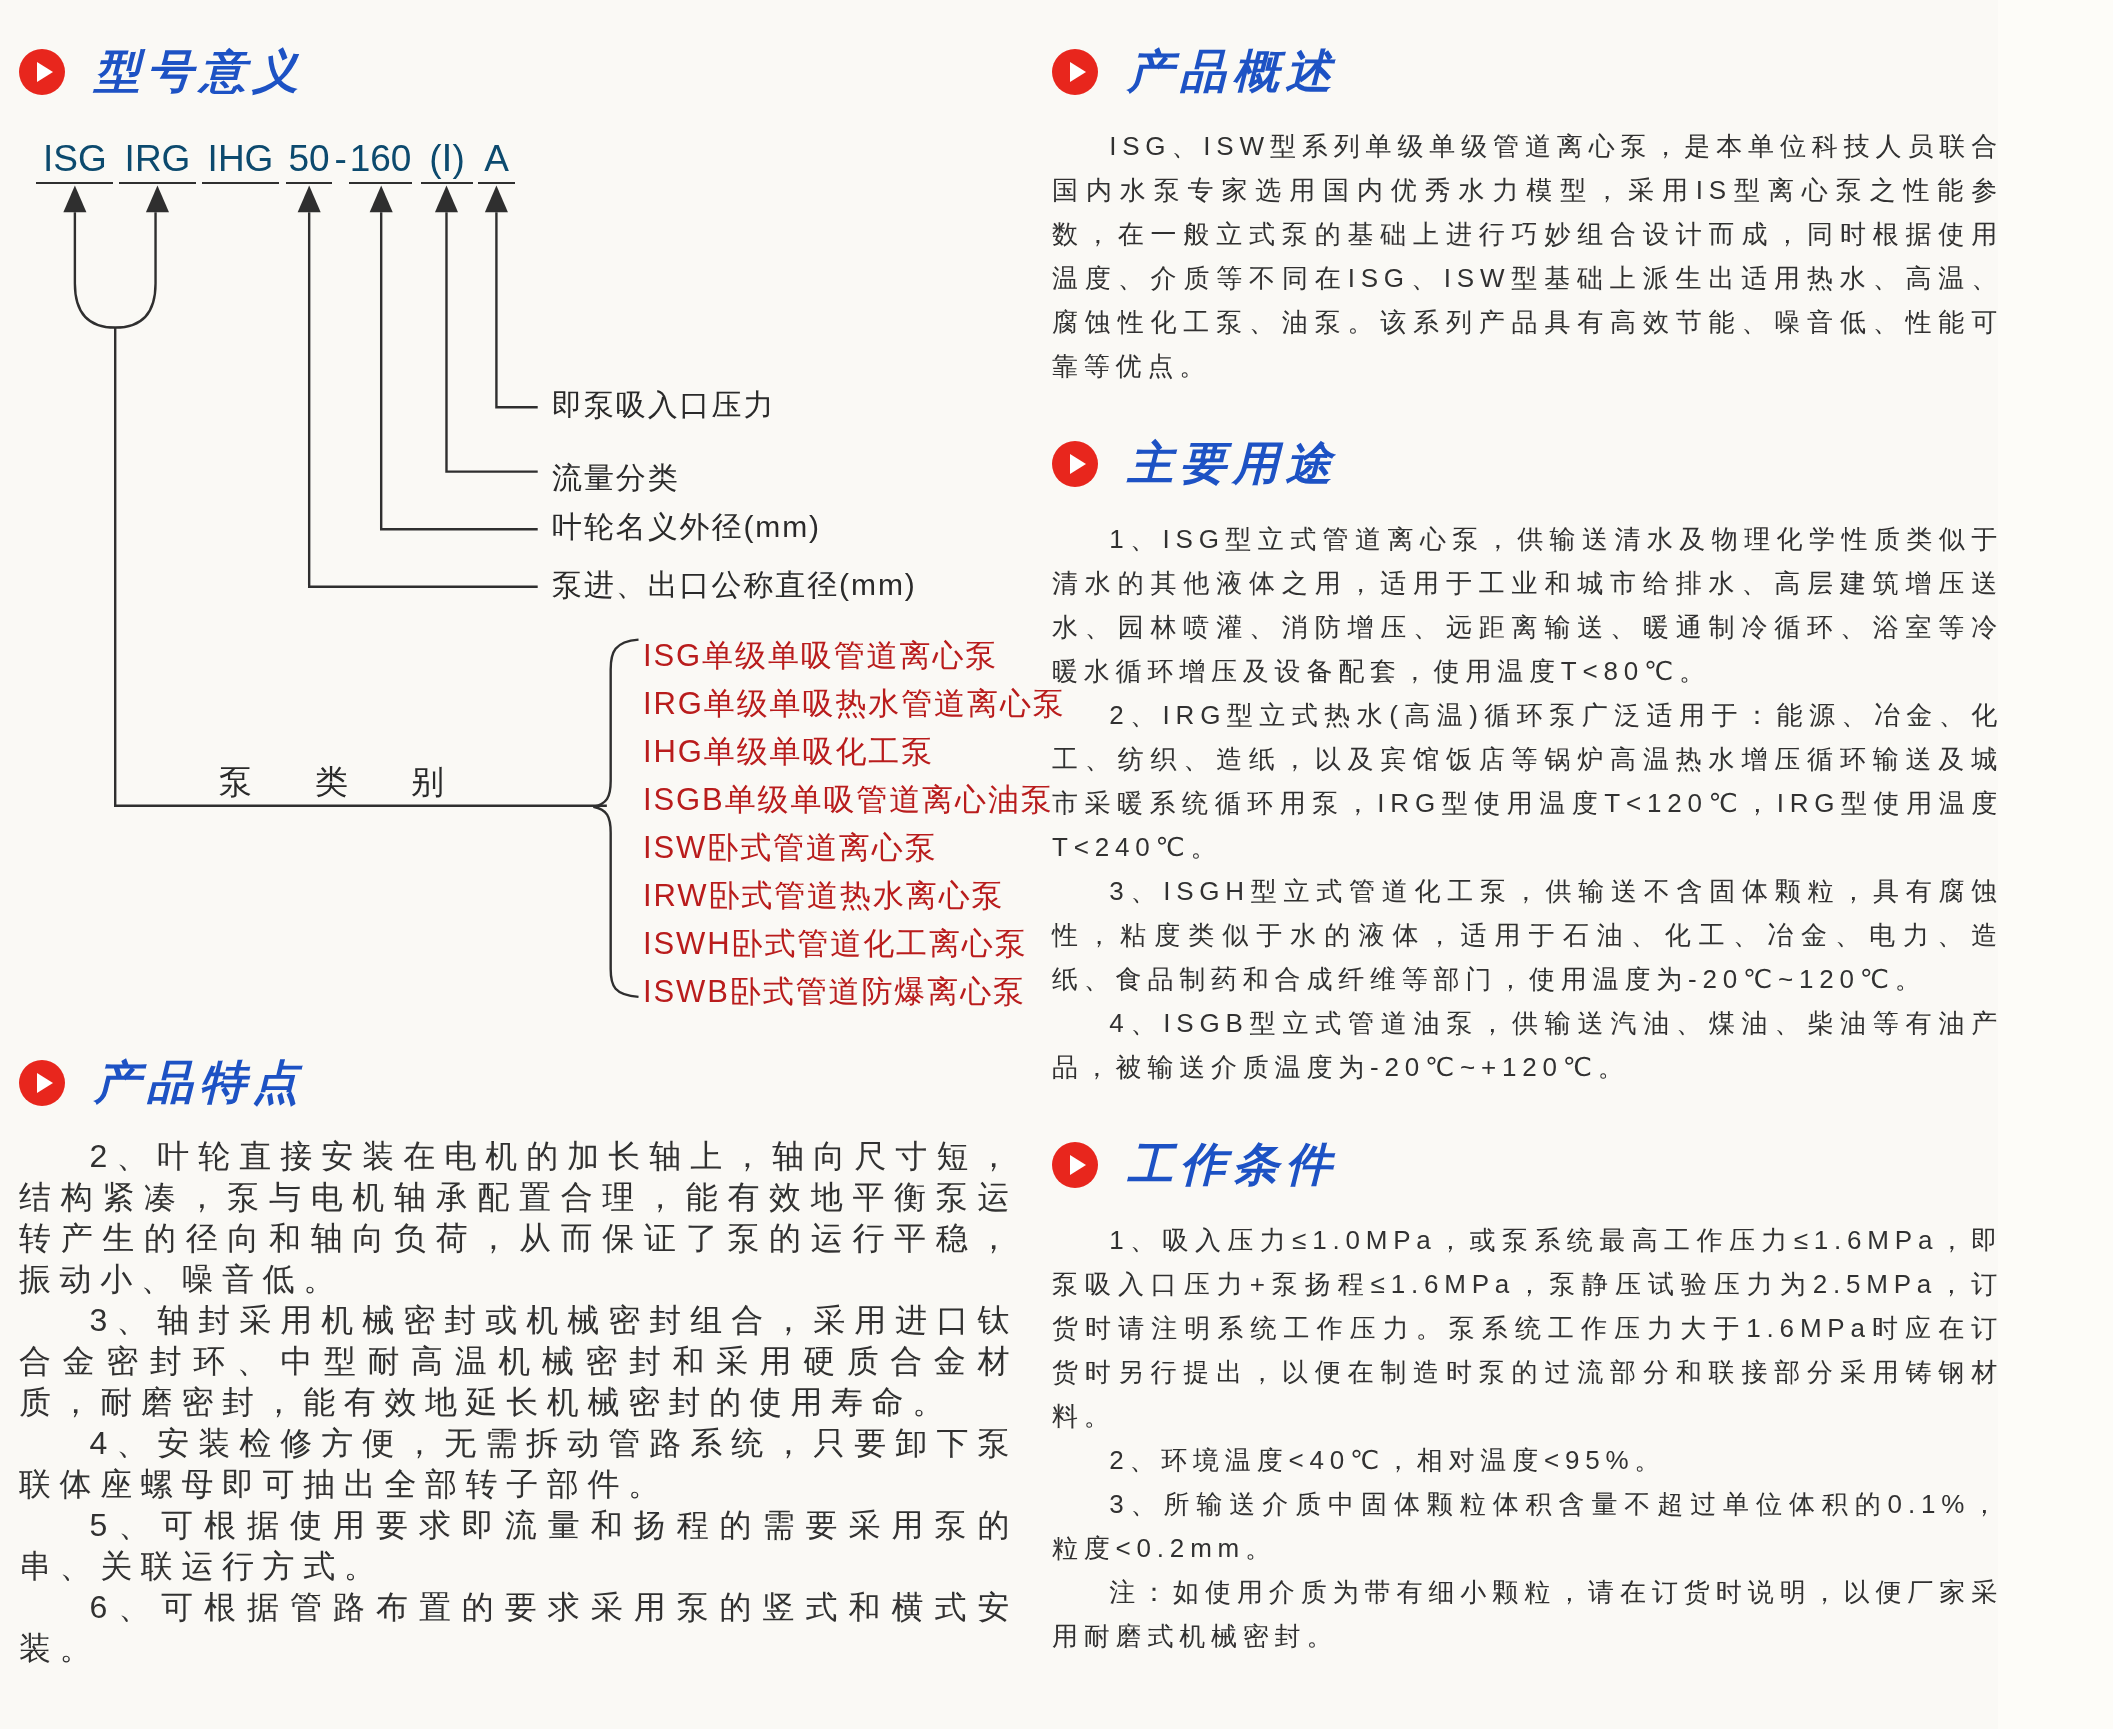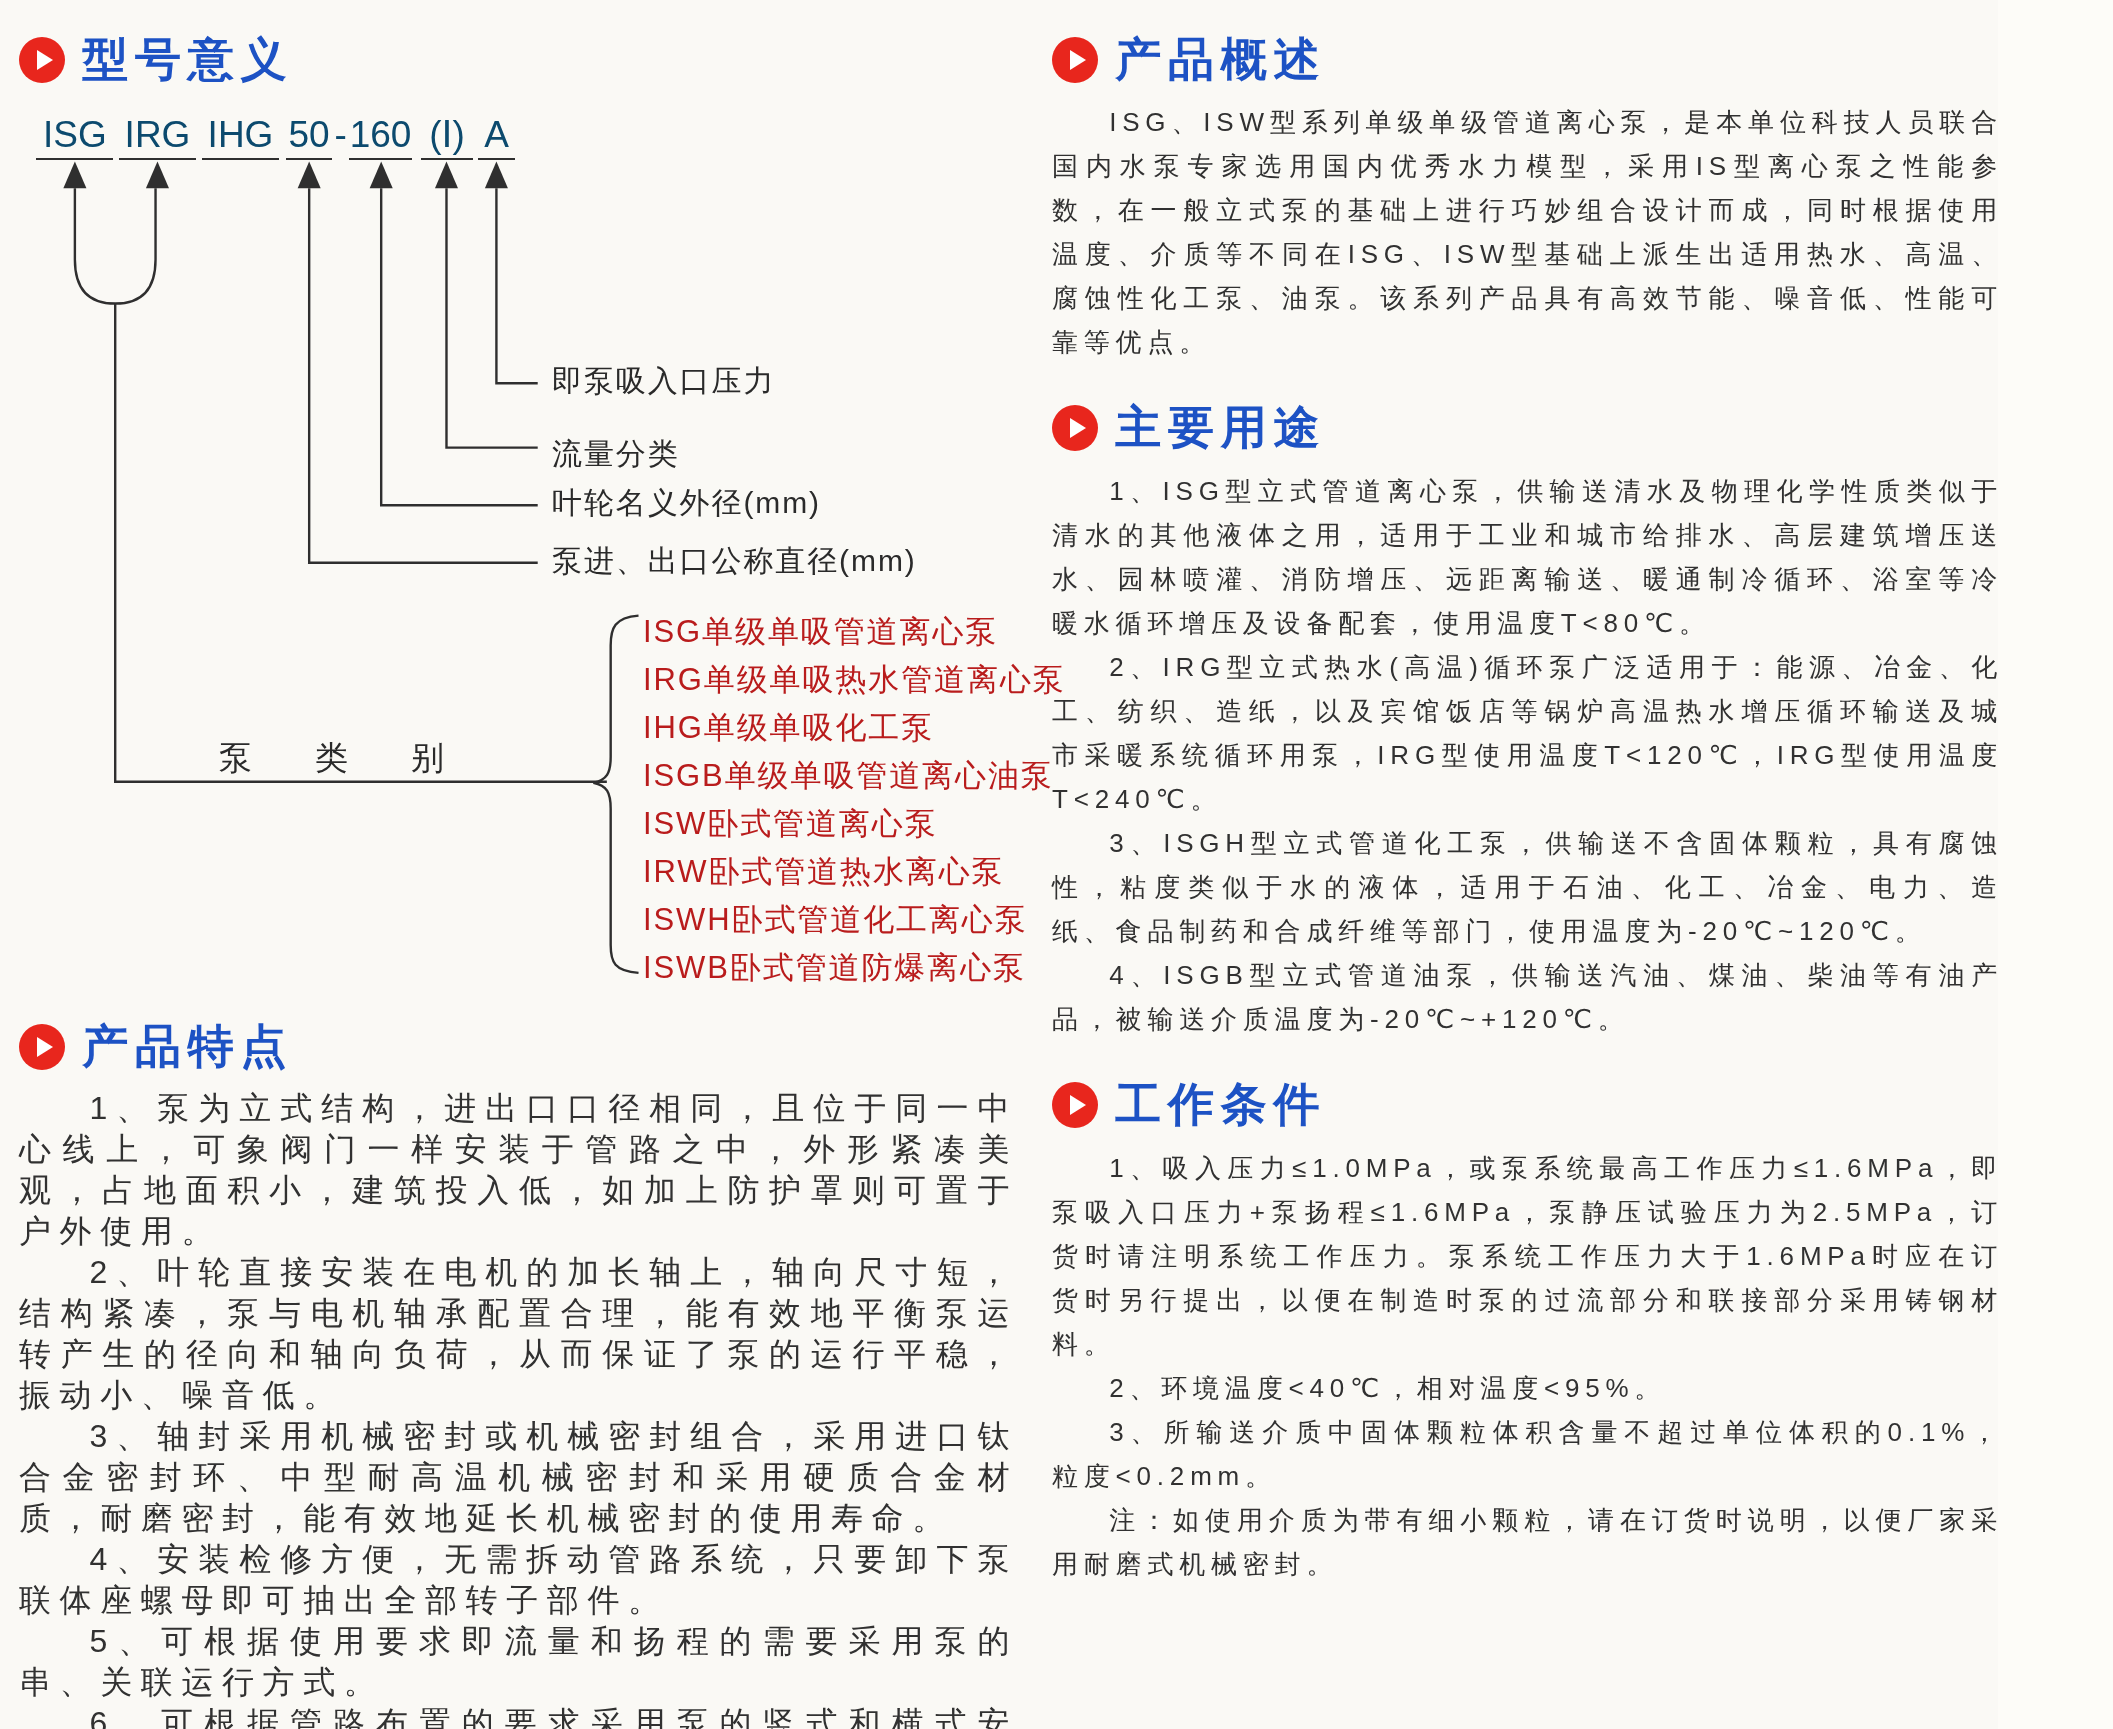--- a/index.html
+++ b/index.html
@@ -16,21 +16,21 @@
   .col-left{width:999px;flex:none;}
   .col-right{width:951px;flex:none;margin-left:34px;}
 
   .sec-head{display:flex;align-items:center;gap:17.3px;margin:23px 0 9.6px 0;}
   .sec-head.tight{margin-top:13.4px;}
   .sec-head.roomy{margin-top:33px;}
   .badge{width:46px;height:46px;border-radius:50%;background:var(--badge);flex:none;
          display:flex;align-items:center;justify-content:center;}
   .badge .tri{width:0;height:0;border-left:16.3px solid #fff;border-top:10.6px solid transparent;
               border-bottom:10.6px solid transparent;margin-left:5.8px;}
-  .sec-head h2{margin:0;font-size:46px;font-weight:700;color:var(--heading);letter-spacing:6.7px;}
+  .sec-head h2{margin:12px;font-size:46px;font-weight:700;color:var(--heading);letter-spacing:6.7px;font-style:italic;}
 
   .para{margin:0;font-size:26px;line-height:44px;letter-spacing:5.8px;
         text-align:justify;text-indent:2.2em;color:var(--body);}
   .col-left .para{font-size:32px;line-height:41px;letter-spacing:8.6px;}
 
   
   .diagram{position:relative;height:893px;}
   .diagram svg{position:absolute;left:0;top:0;}
   .mseg{position:absolute;top:13.4px;height:44px;font-size:37px;color:#0c4a6e;
         text-align:center;line-height:42px;}
@@ -107,21 +107,20 @@
         </div>
     </div>
 
     <div class="sec-head">
       <span class="badge">
           <span class="tri"></span>
         </span>
       <h2>产品特点</h2>
     </div>
     <div>
-        <p class="para">1、泵为立式结构，进出口口径相同，且位于同一中心线上，可象阀门一样安装于管路之中，外形紧凑美观，占地面积小，建筑投入低，如加上防护罩则可置于户外使用。</p>
         <p class="para">2、叶轮直接安装在电机的加长轴上，轴向尺寸短，结构紧凑，泵与电机轴承配置合理，能有效地平衡泵运转产生的径向和轴向负荷，从而保证了泵的运行平稳，振动小、噪音低。</p>
         <p class="para">3、轴封采用机械密封或机械密封组合，采用进口钛合金密封环、中型耐高温机械密封和采用硬质合金材质，耐磨密封，能有效地延长机械密封的使用寿命。</p>
         <p class="para">4、安装检修方便，无需拆动管路系统，只要卸下泵联体座螺母即可抽出全部转子部件。</p>
         <p class="para">5、可根据使用要求即流量和扬程的需要采用泵的串、关联运行方式。</p>
         <p class="para">6、可根据管路布置的要求采用泵的竖式和横式安装。</p>
       </div>
   </div>
 
   <div class="col-right">
 

